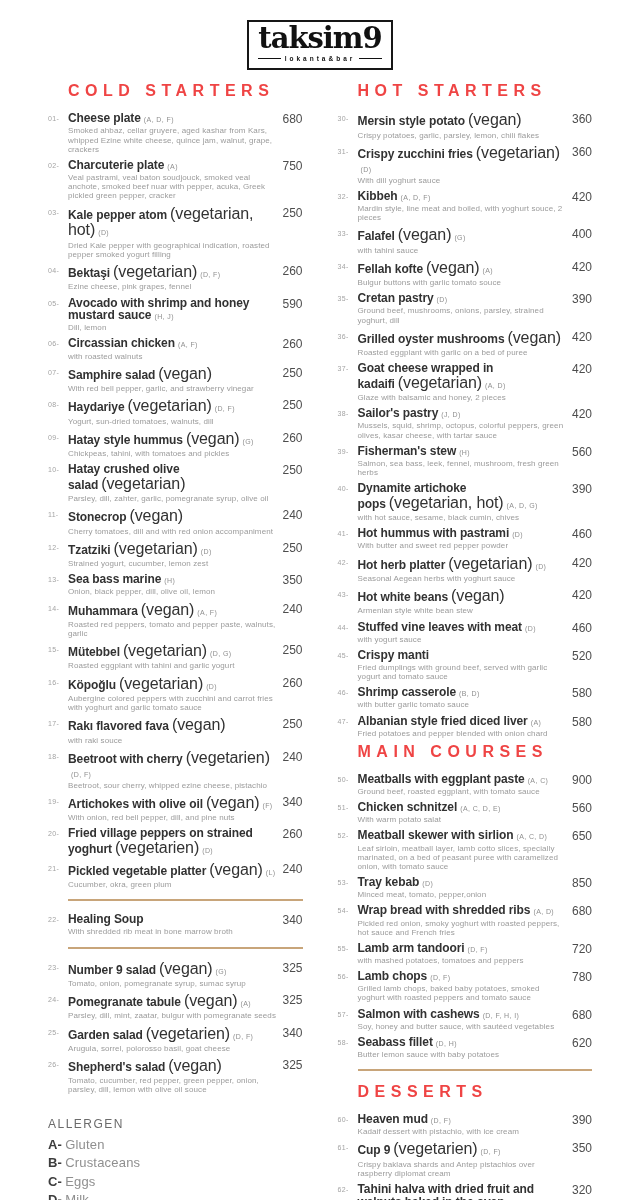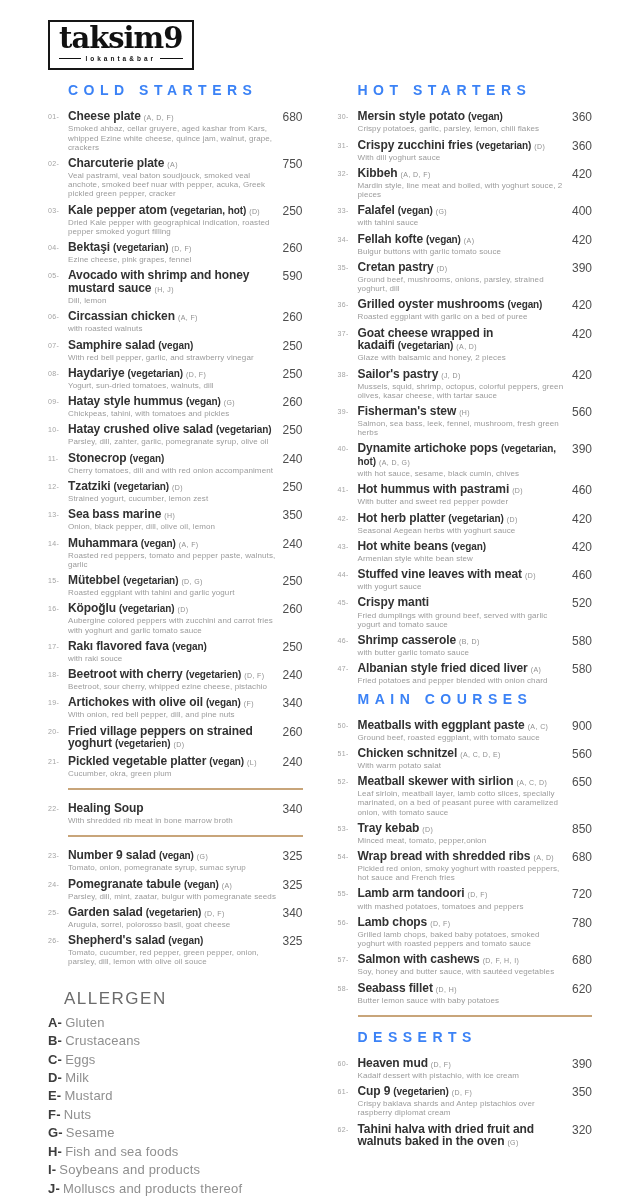--- a/index.html
+++ b/index.html
@@ -2,44 +2,44 @@
 <html style="--accent: #c8a57a;"><head>
 <meta charset="utf-8">
 <style>
   html,body{margin:0;padding:0;}
   body{
     width:632px;height:1200px;overflow:hidden;background:#ffffff;
     font-family:"Liberation Sans",sans-serif;color:#333;
   }
   .page{padding:20px 40px 0 48px;}
   
-  .logo-wrap{text-align:left;margin-bottom:12px;}
+  .logo-wrap{text-align:center;margin-bottom:12px;}
   .logo-box{display:inline-block;border:2px solid #161616;padding:1px 9px 6px;min-width:118px;}
   .logo-title{font-family:"DejaVu Serif",serif;font-weight:bold;font-size:29px;line-height:1.08;color:#111;letter-spacing:-1px;}
   .logo-sub{display:flex;align-items:center;gap:4px;margin-top:1px;}
   .logo-sub .line{flex:1;height:1px;background:#111;}
   .logo-sub .txt{font-size:6.5px;letter-spacing:3px;font-weight:bold;color:#111;white-space:nowrap;}
   
   .columns{display:flex;gap:35px;align-items:flex-start;}
   .col{flex:1;min-width:0;}
   .section + .section{}
-  .section-title{font-size:14px;font-weight:bold;letter-spacing:5.5px;color:#3b82f6;margin:0 0 12px 20px;}
+  .section-title{font-size:16px;font-weight:bold;letter-spacing:5.5px;color:#ef4444;margin:0 0 12px 20px;}
   .divider{height:2px;background:var(--accent,#c8a57a);margin:10px 0 12px 20px;}
   
   .item{display:flex;align-items:flex-start;margin-bottom:5px;}
   .num{width:20px;flex:none;font-size:7px;color:#a3a3a3;padding-top:3px;letter-spacing:0.3px;}
   .body{flex:1;min-width:0;}
   .name{font-size:12px;font-weight:bold;color:#323232;line-height:1.05;letter-spacing:-0.1px;}
-  .diet{font-size:10px;font-weight:bold;color:#323232;margin-left:3px;}
+  .diet{font-size:16px;font-weight:normal;color:#323232;margin-left:3px;}
   .codes{font-size:7px;font-weight:normal;color:#8f8f8f;margin-left:3px;letter-spacing:0.4px;}
   .desc{font-size:8px;color:#9b9b9b;line-height:1.15;margin-top:1.5px;letter-spacing:0.1px;}
   .price{flex:none;margin-left:5px;font-size:12px;color:#4d4d4d;padding-top:0;}
   
   .allergen{margin-top:22px;}
-  .allergen-title{font-size:17px;color:#6b6b6b;letter-spacing:1.5px;margin:0 0 5px 16px;font-weight:normal;}
+  .allergen-title{font-size:12px;color:#6b6b6b;letter-spacing:1.5px;margin:0 0 5px 0;font-weight:normal;}
   .allergen-entry{font-size:13px;color:#8f8f8f;line-height:1.42;letter-spacing:0.2px;}
   .allergen-code{font-weight:bold;color:#3d3d3d;margin-right:3px;}
 </style>
 </head>
 <body>
 
 <div class="page">
   <div class="logo-wrap">
     <div class="logo-box">
       <div class="logo-title">taksim9</div>

